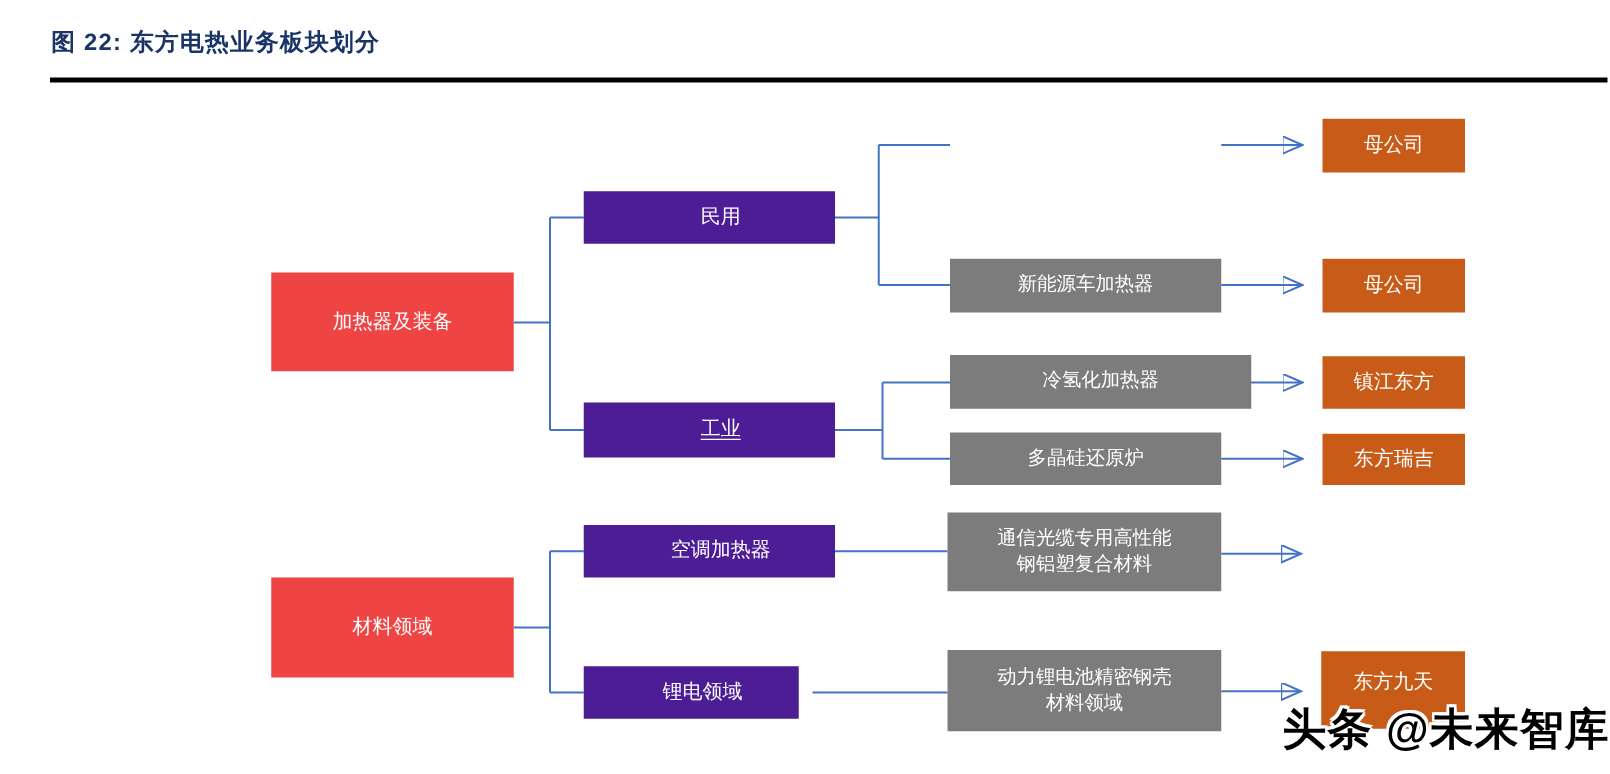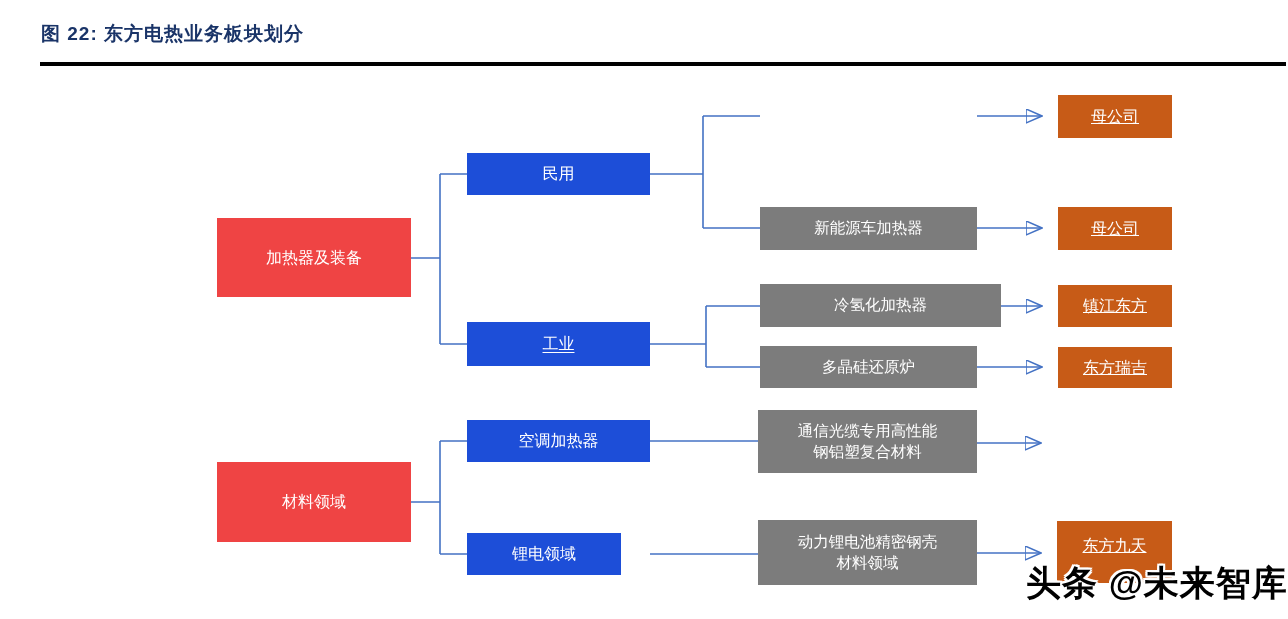--- a/index.html
+++ b/index.html
@@ -20,23 +20,23 @@
     background:#000000;
   }
   .node{
     position:absolute;
     display:flex;align-items:center;justify-content:center;
     color:#ffffff;text-align:center;
     font-size:16px;line-height:1.35;
     white-space:pre-line;
   }
   .navy{background:#ef4444;}
-  .blue{background:#1d4ed8;}
+  .blue{background:#4c1d95;padding-left:18px;}
   .gray{background:#7C7C7C;font-size:15.5px;}
-  .orange{background:#C75B17;text-decoration:underline;}
+  .orange{background:#C75B17;}
   .underline{text-decoration:underline;text-underline-offset:3px;}
   svg.connectors{position:absolute;left:0;top:0;pointer-events:none;}
   svg.connectors path, svg.connectors line{stroke:#4472C4;stroke-width:1.6;fill:none;}
   .watermark{
     position:absolute;left:1026px;top:560px;
     font-size:35px;font-weight:bold;color:#000000;
     white-space:nowrap;letter-spacing:1px;
     text-shadow:
       -2px -2px 0 #fff, 2px -2px 0 #fff, -2px 2px 0 #fff, 2px 2px 0 #fff,
       -2px 0 0 #fff, 2px 0 0 #fff, 0 -2px 0 #fff, 0 2px 0 #fff;

